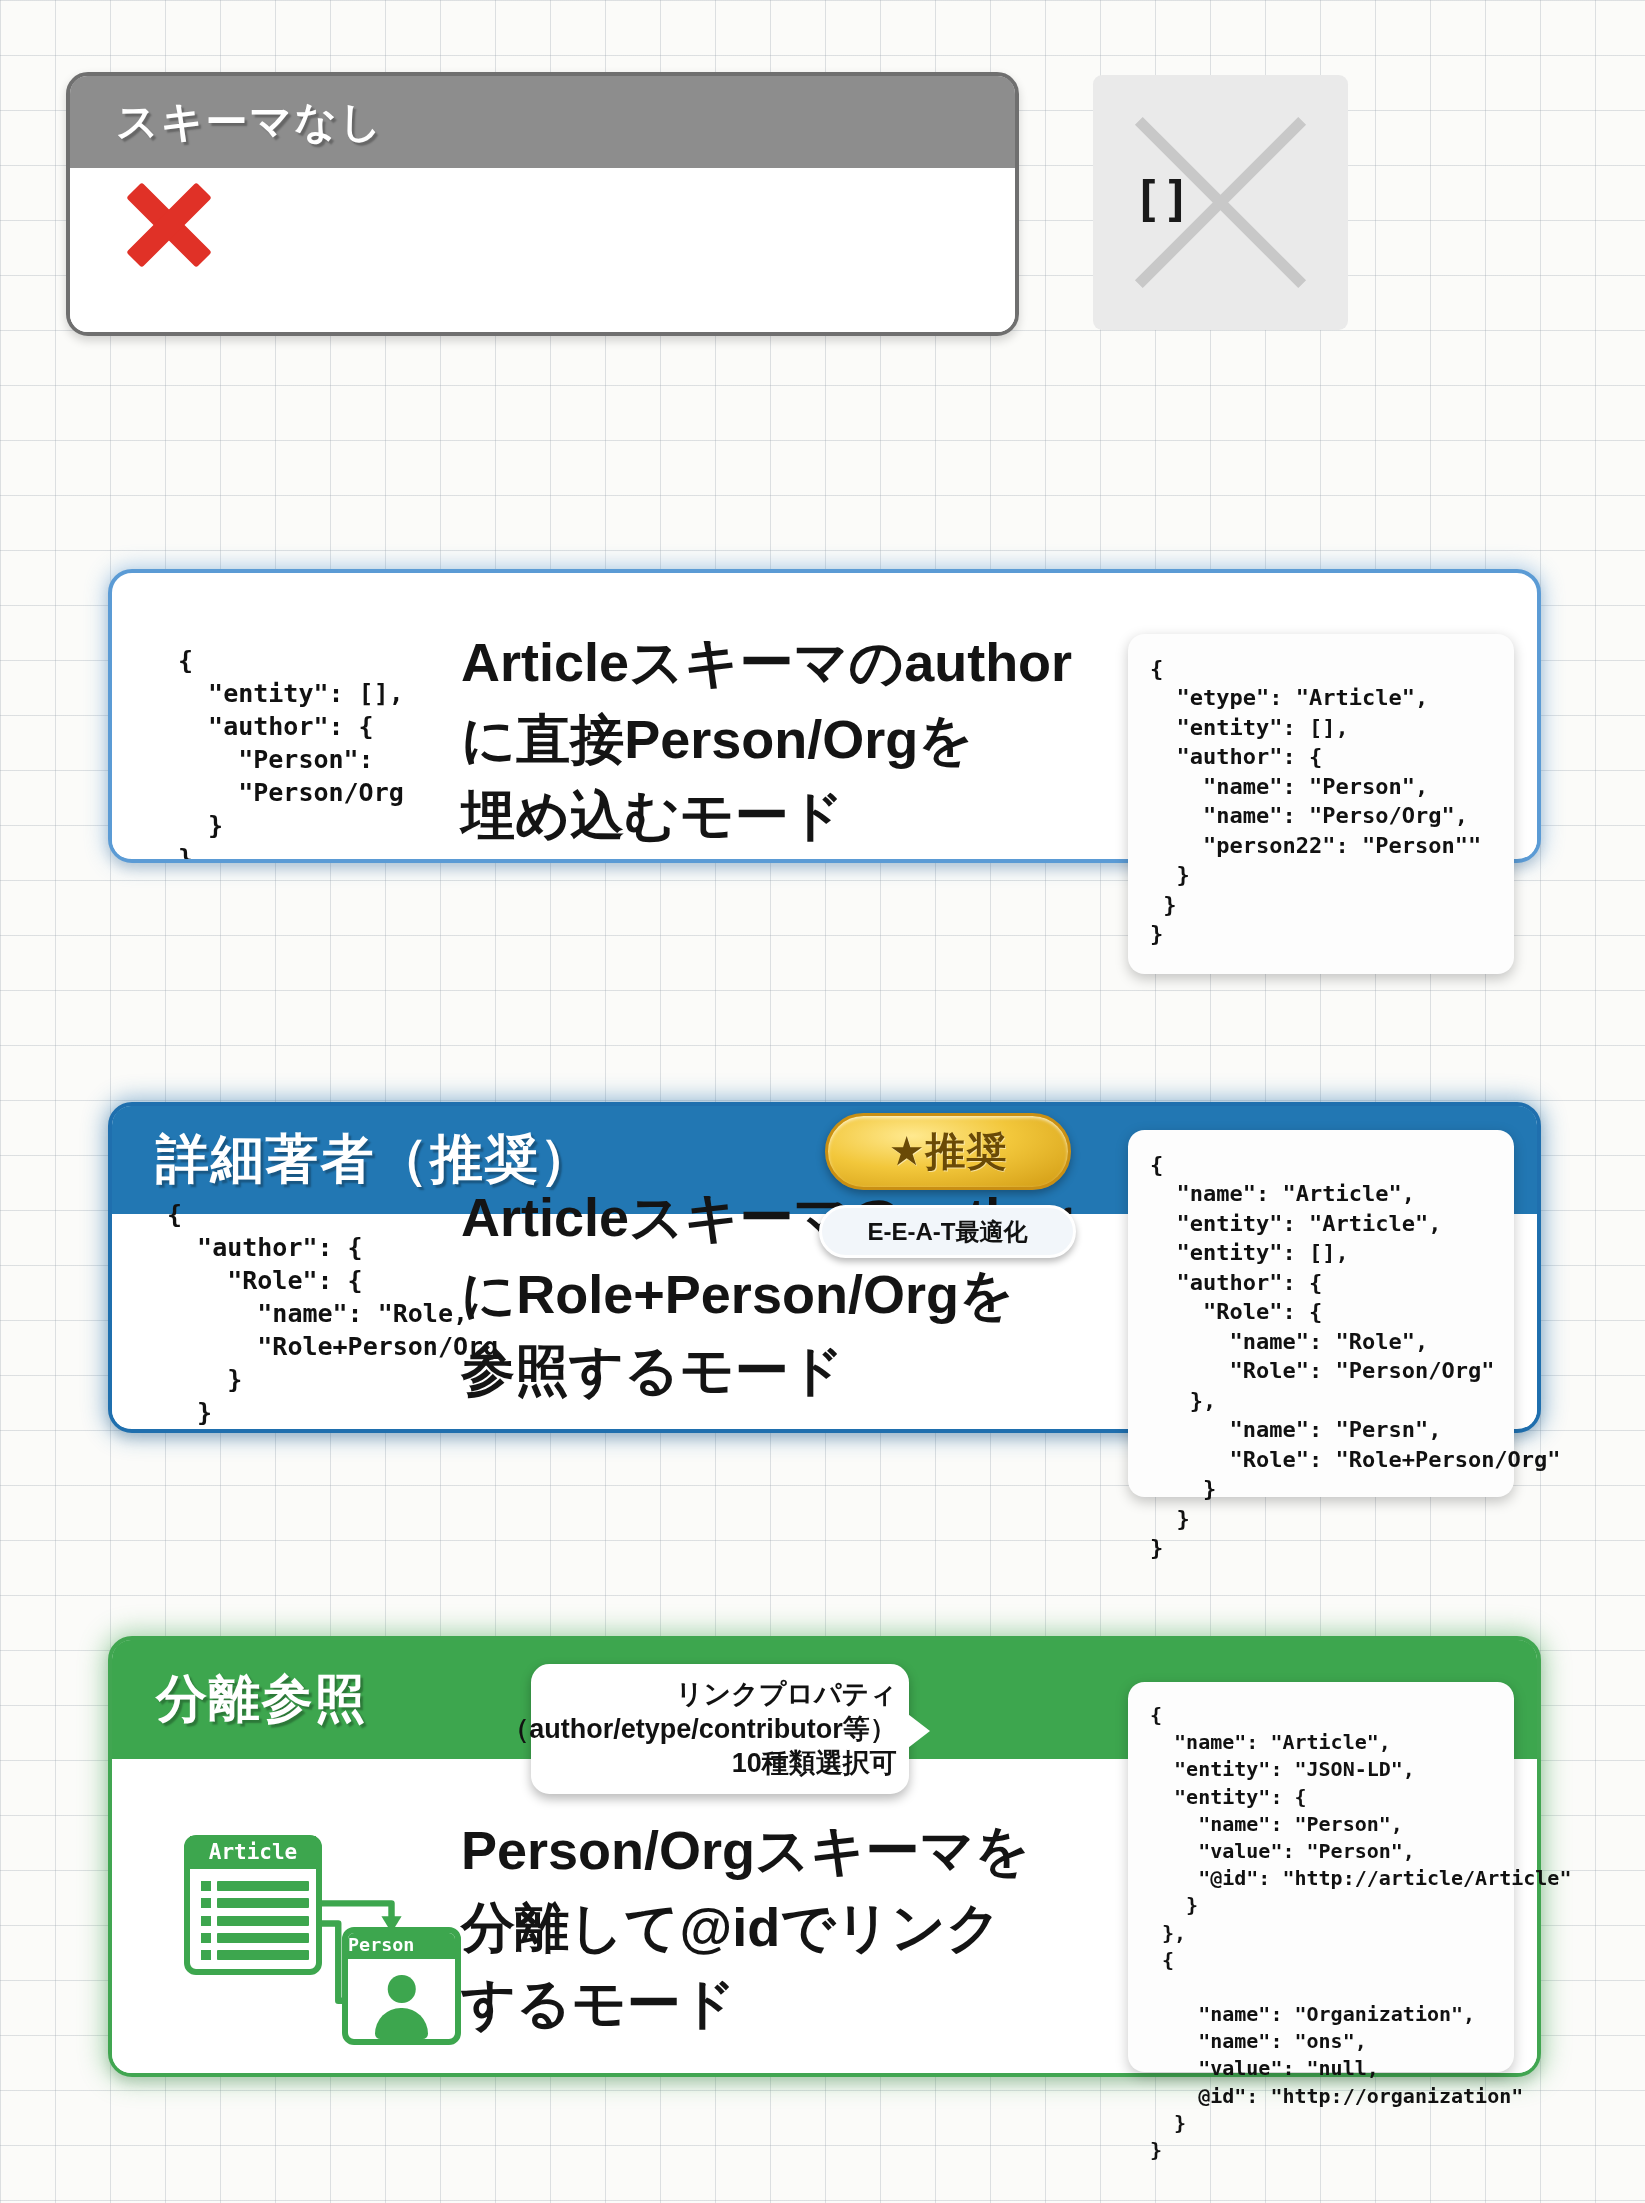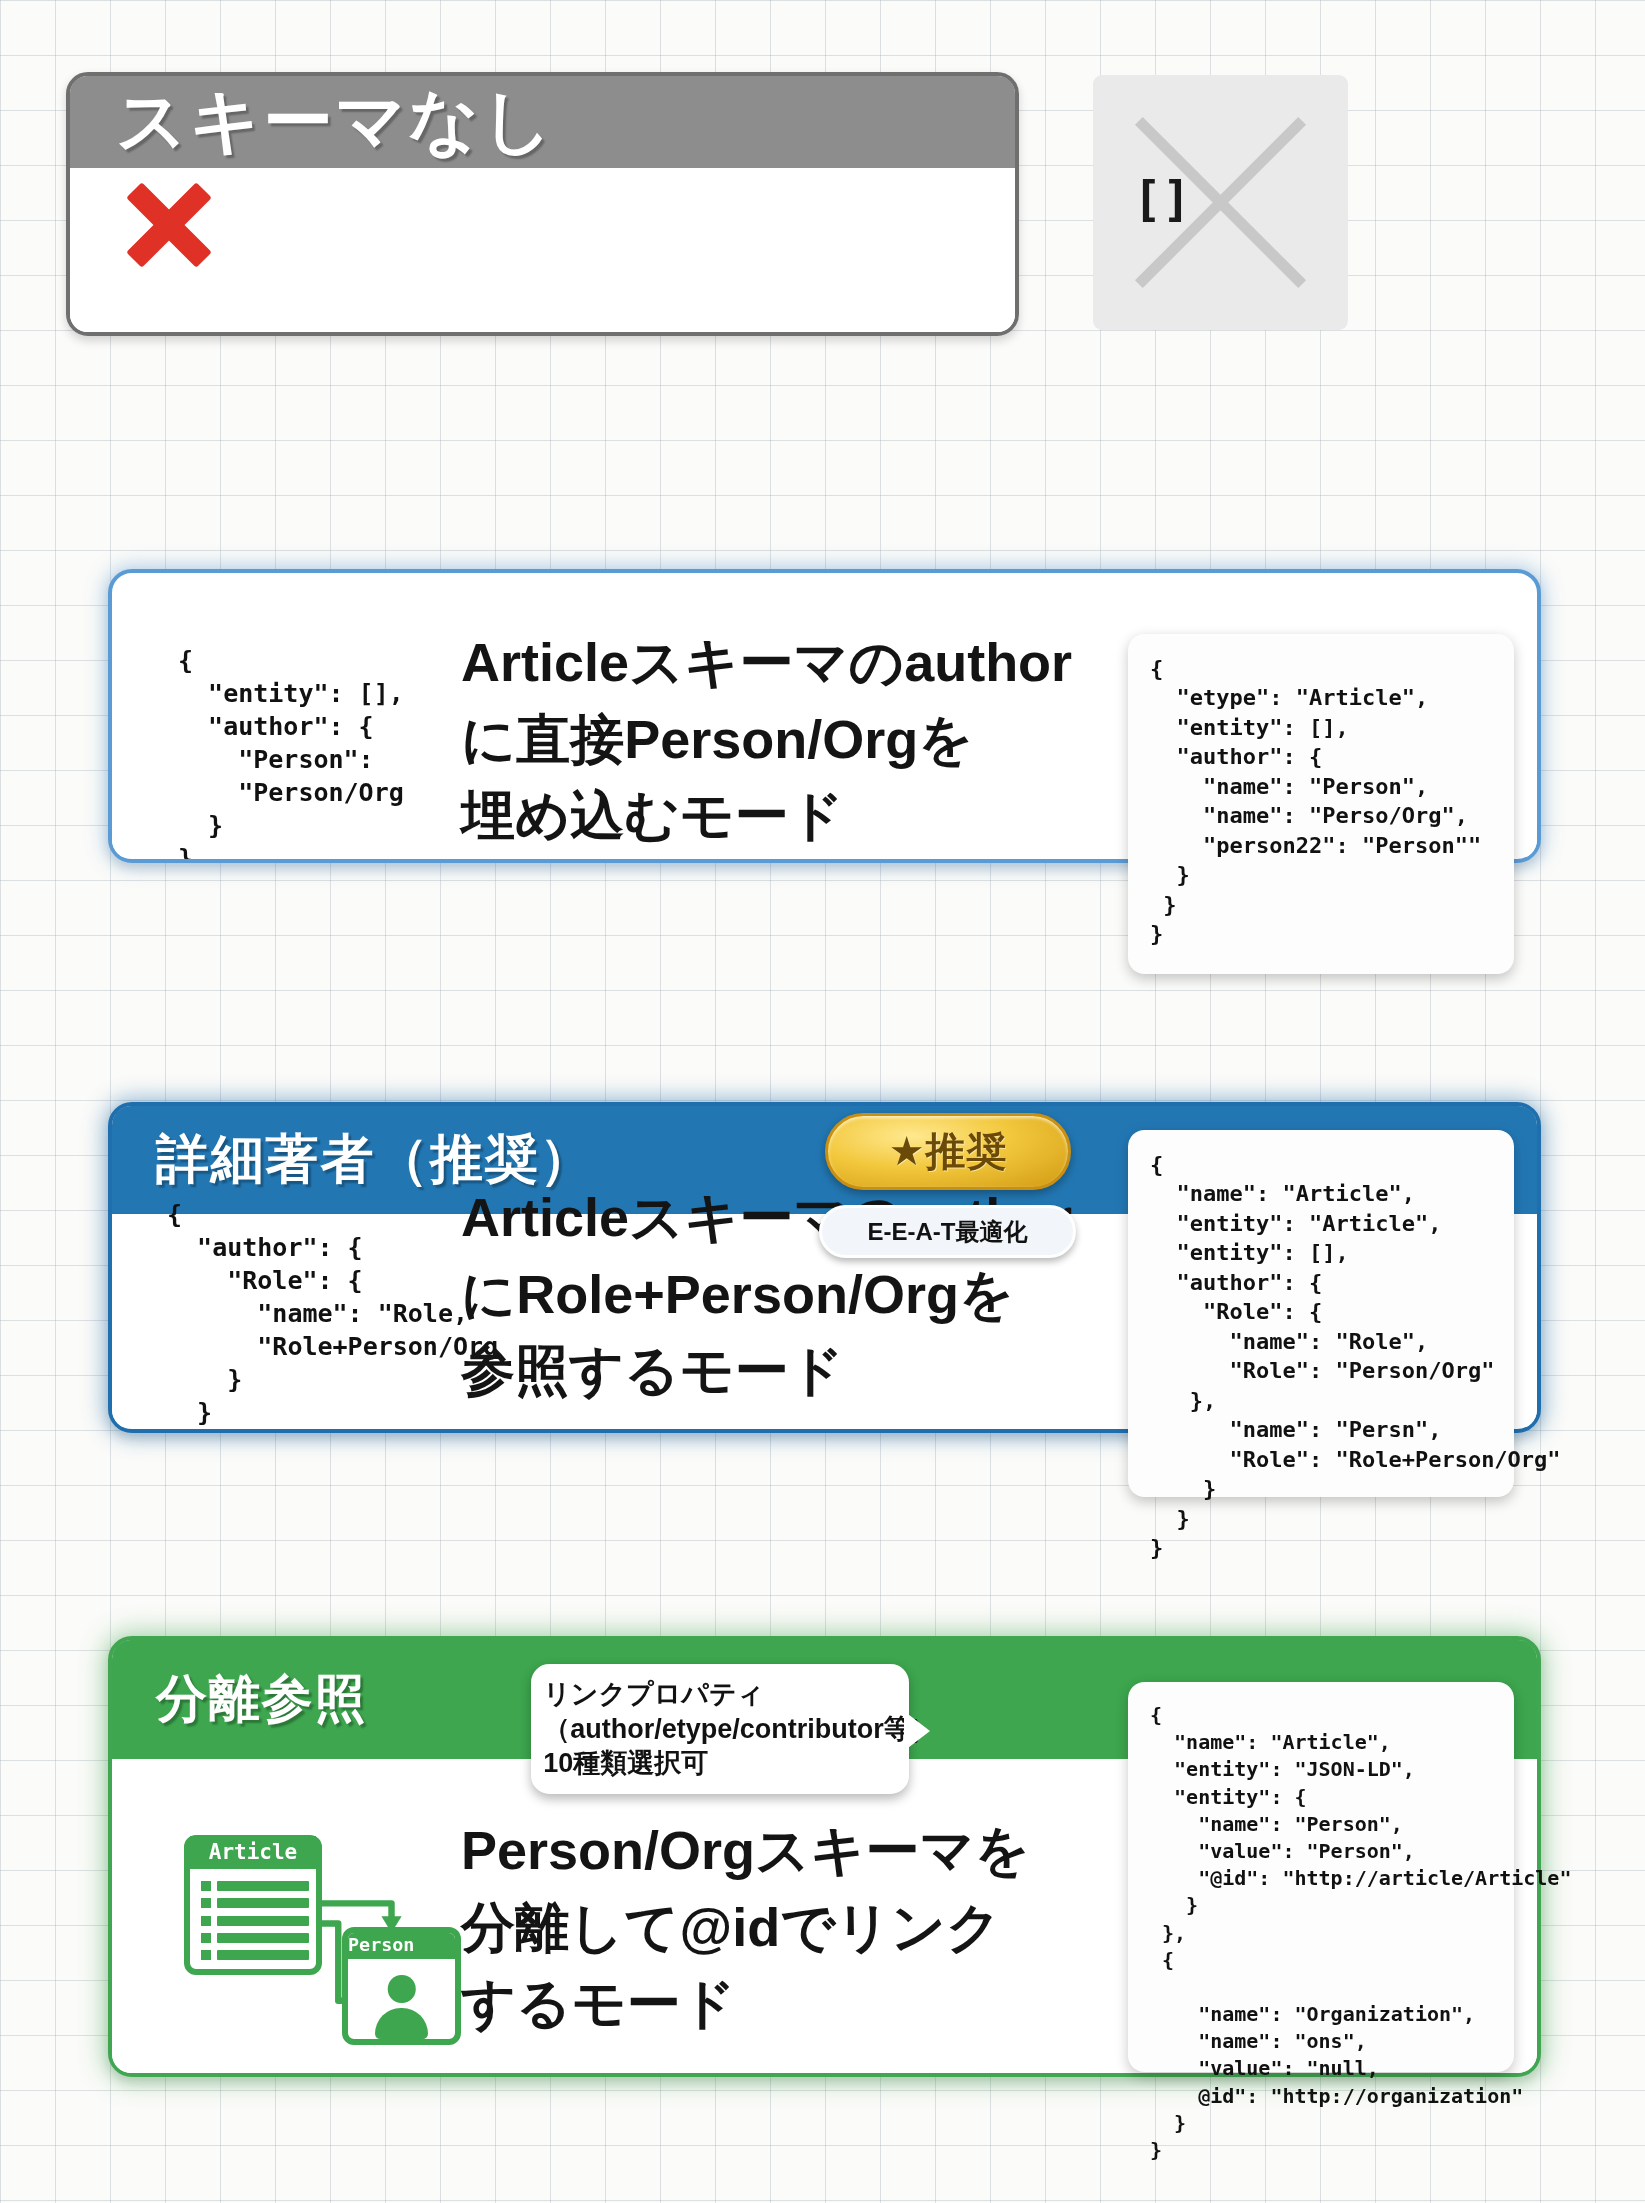--- a/index.html
+++ b/index.html
@@ -83,21 +83,21 @@
     border: 4.6px solid #6f6f6f;
     border-radius: 22px;
     box-shadow: 0 4.6px 9.2px rgba(0,0,0,0.16);
   }
   #card-none .card-inner { border-radius: 17.4px; }
   #card-none .card-head {
     height: 92px;
     background: #8d8d8d;
     padding-left: 46px;
   }
-  #card-none .card-title { font-size: 70px; }
+  #card-none .card-title { font-size: 42px; }
   #card-none .card-body { top: 92px; height: 165px; }
 
   .none-row {
     position: absolute;
     left: 55px; top: 13px;
     display: flex;
     align-items: center;
     gap: 55px;
   }
   .xmark {
@@ -297,21 +297,21 @@
   #callout-link {
     position: absolute;
     left: 531px; top: 1664px;
     width: 378px; height: 130px;
     background: #ffffff;
     border: 3.7px solid #ffffff;
     border-radius: 18.4px;
     box-shadow: 0 4.6px 11px rgba(0,0,0,0.28);
     display: flex;
     flex-direction: column;
-    align-items: flex-start;
+    align-items: flex-end;
     justify-content: center;
     text-align: center;
     padding: 5.5px 9.2px;
   }
   #callout-link::after {
     content: "";
     position: absolute;
     right: -24px; top: 44px;
     width: 0; height: 0;
     border-top: 20px solid transparent;

